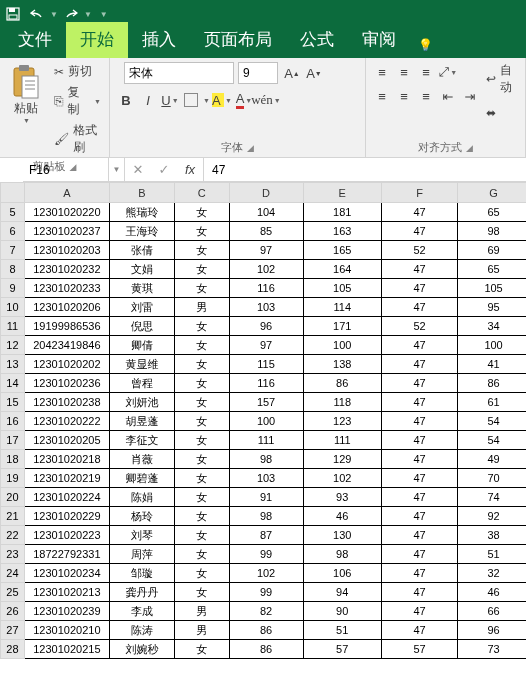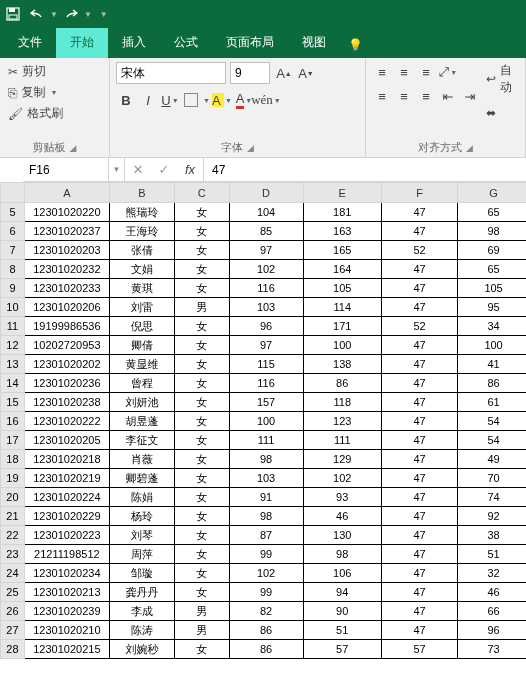--- a/index.html
+++ b/index.html
@@ -3,36 +3,36 @@
 <meta charset="utf-8">
 <style>
 * { margin: 0; padding: 0; box-sizing: border-box; font-family: "Microsoft YaHei", Arial, sans-serif; }
 body { background: #fff; overflow: hidden; width: 526px; height: 678px; }
 
 .titlebar { background: #0c6b3d; height: 28px; display: flex; align-items: center; padding: 0 4px; gap: 6px; }
 .tb-icon { width: 18px; height: 18px; display: inline-flex; align-items: center; justify-content: center; color: #fff; cursor: pointer; }
 .tb-sep { color: #fff; opacity: .6; font-size: 8px; margin: 0 -2px; }
 
 .tabstrip { background: #0c6b3d; height: 30px; display: flex; align-items: flex-end; padding: 0 4px; }
-.tab { color: #fff; font-size: 12px; padding: 6px 14px 7px; cursor: pointer; }
-.tab.active { background: #5eead4; color: #0c6b3d; }
+.tab { color: #fff; font-size: 17px; padding: 6px 14px 7px; cursor: pointer; }
+.tab.active { background: #bef264; color: #0c6b3d; }
 .tell-me { color: #fff; font-size: 12px; padding: 6px 8px; display: flex; align-items: center; gap: 4px; }
 
 .ribbon { background: #f1f1f1; border-bottom: 1px solid #d4d4d4; height: 100px; display: flex; }
 .rgroup { border-right: 1px solid #d4d4d4; padding: 4px 6px 2px; display: flex; flex-direction: column; }
 .rgroup-body { flex: 1; display: flex; gap: 6px; align-items: flex-start; }
 .rgroup-label { text-align: center; font-size: 11px; color: #666; padding-top: 2px; display: flex; align-items: center; justify-content: center; gap: 4px; }
 .launcher { font-size: 9px; color: #888; cursor: pointer; }
 
 .paste-btn { display: flex; flex-direction: column; align-items: center; cursor: pointer; padding: 2px 4px; }
 .paste-icon { width: 32px; height: 36px; }
 .clip-side { display: flex; flex-direction: column; gap: 2px; font-size: 12px; color: #444; }
 .clip-side div { display: flex; align-items: center; gap: 4px; cursor: pointer; padding: 1px 2px; }
 
-.font-top { display: flex; gap: 4px; align-items: center; }
+.font-top { display: flex; gap: 4px; align-items: center; margin-left: 8px; }
 .font-name { width: 110px; height: 22px; border: 1px solid #c0c0c0; font-size: 12px; padding: 0 4px; background: #fff; }
 .font-size { width: 40px; height: 22px; border: 1px solid #c0c0c0; font-size: 12px; padding: 0 4px; background: #fff; }
 .fsz-btns { display: flex; gap: 2px; }
 .rbtn { width: 20px; height: 20px; display: inline-flex; align-items: center; justify-content: center; cursor: pointer; font-size: 13px; color: #444; }
 .font-bot { display: flex; gap: 2px; align-items: center; margin-top: 6px; }
 .dd-arr { font-size: 7px; color: #666; margin-left: 1px; }
 
 .align-col { display: flex; flex-direction: column; gap: 4px; }
 .align-row { display: flex; gap: 2px; }
 
@@ -80,31 +80,43 @@
       </svg>
   </span>
   <span class="tb-sep">▼</span>
   <span class="tb-sep" style="margin-left:4px">▼</span>
 </div>
 
 <div class="tabstrip">
   <div class="tab">文件</div>
   <div class="tab active">开始</div>
   <div class="tab">插入</div>
+  <div class="tab">页面布局</div>
   <div class="tab">公式</div>
-  <div class="tab">页面布局</div>
-  <div class="tab">视图</div>
+  <div class="tab">审阅</div>
   <div class="tell-me">
     <span>💡</span>
   </div>
 </div>
 
 <div class="ribbon">
   <div class="rgroup" style="width:110px">
     <div class="rgroup-body">
+      <div class="paste-btn">
+        <svg class="paste-icon" viewBox="0 0 32 36">
+            <rect x="4" y="4" width="20" height="28" rx="2" fill="#d9a94a" stroke="#a87b28"></rect>
+            <rect x="9" y="1" width="10" height="6" rx="1" fill="#888"></rect>
+            <rect x="12" y="12" width="16" height="22" fill="#fff" stroke="#888"></rect>
+            <line x1="15" y1="17" x2="25" y2="17" stroke="#888"></line>
+            <line x1="15" y1="21" x2="25" y2="21" stroke="#888"></line>
+            <line x1="15" y1="25" x2="25" y2="25" stroke="#888"></line>
+          </svg>
+        <span style="font-size:12px;color:#444">粘贴</span>
+        <span class="dd-arr">▼</span>
+      </div>
       <div class="clip-side">
         <div>
             <span>✂</span>
             <span>剪切</span>
           </div>
         <div>
             <span>⎘</span>
             <span>复制</span>
             <span class="dd-arr">▼</span>
           </div>
@@ -295,21 +307,21 @@
           <td>19199986536</td>
           <td>倪思</td>
           <td>女</td>
           <td>96</td>
           <td>171</td>
           <td>52</td>
           <td>34</td>
         </tr>
         <tr>
           <th>12</th>
-          <td>10202720953</td>
+          <td>20423419846</td>
           <td>卿倩</td>
           <td>女</td>
           <td>97</td>
           <td>100</td>
           <td>47</td>
           <td>100</td>
         </tr>
         <tr>
           <th>13</th>
           <td>12301020202</td>
@@ -405,21 +417,21 @@
           <td>12301020223</td>
           <td>刘琴</td>
           <td>女</td>
           <td>87</td>
           <td>130</td>
           <td>47</td>
           <td>38</td>
         </tr>
         <tr>
           <th>23</th>
-          <td>21211198512</td>
+          <td>18722792331</td>
           <td>周萍</td>
           <td>女</td>
           <td>99</td>
           <td>98</td>
           <td>47</td>
           <td>51</td>
         </tr>
         <tr>
           <th>24</th>
           <td>12301020234</td>

